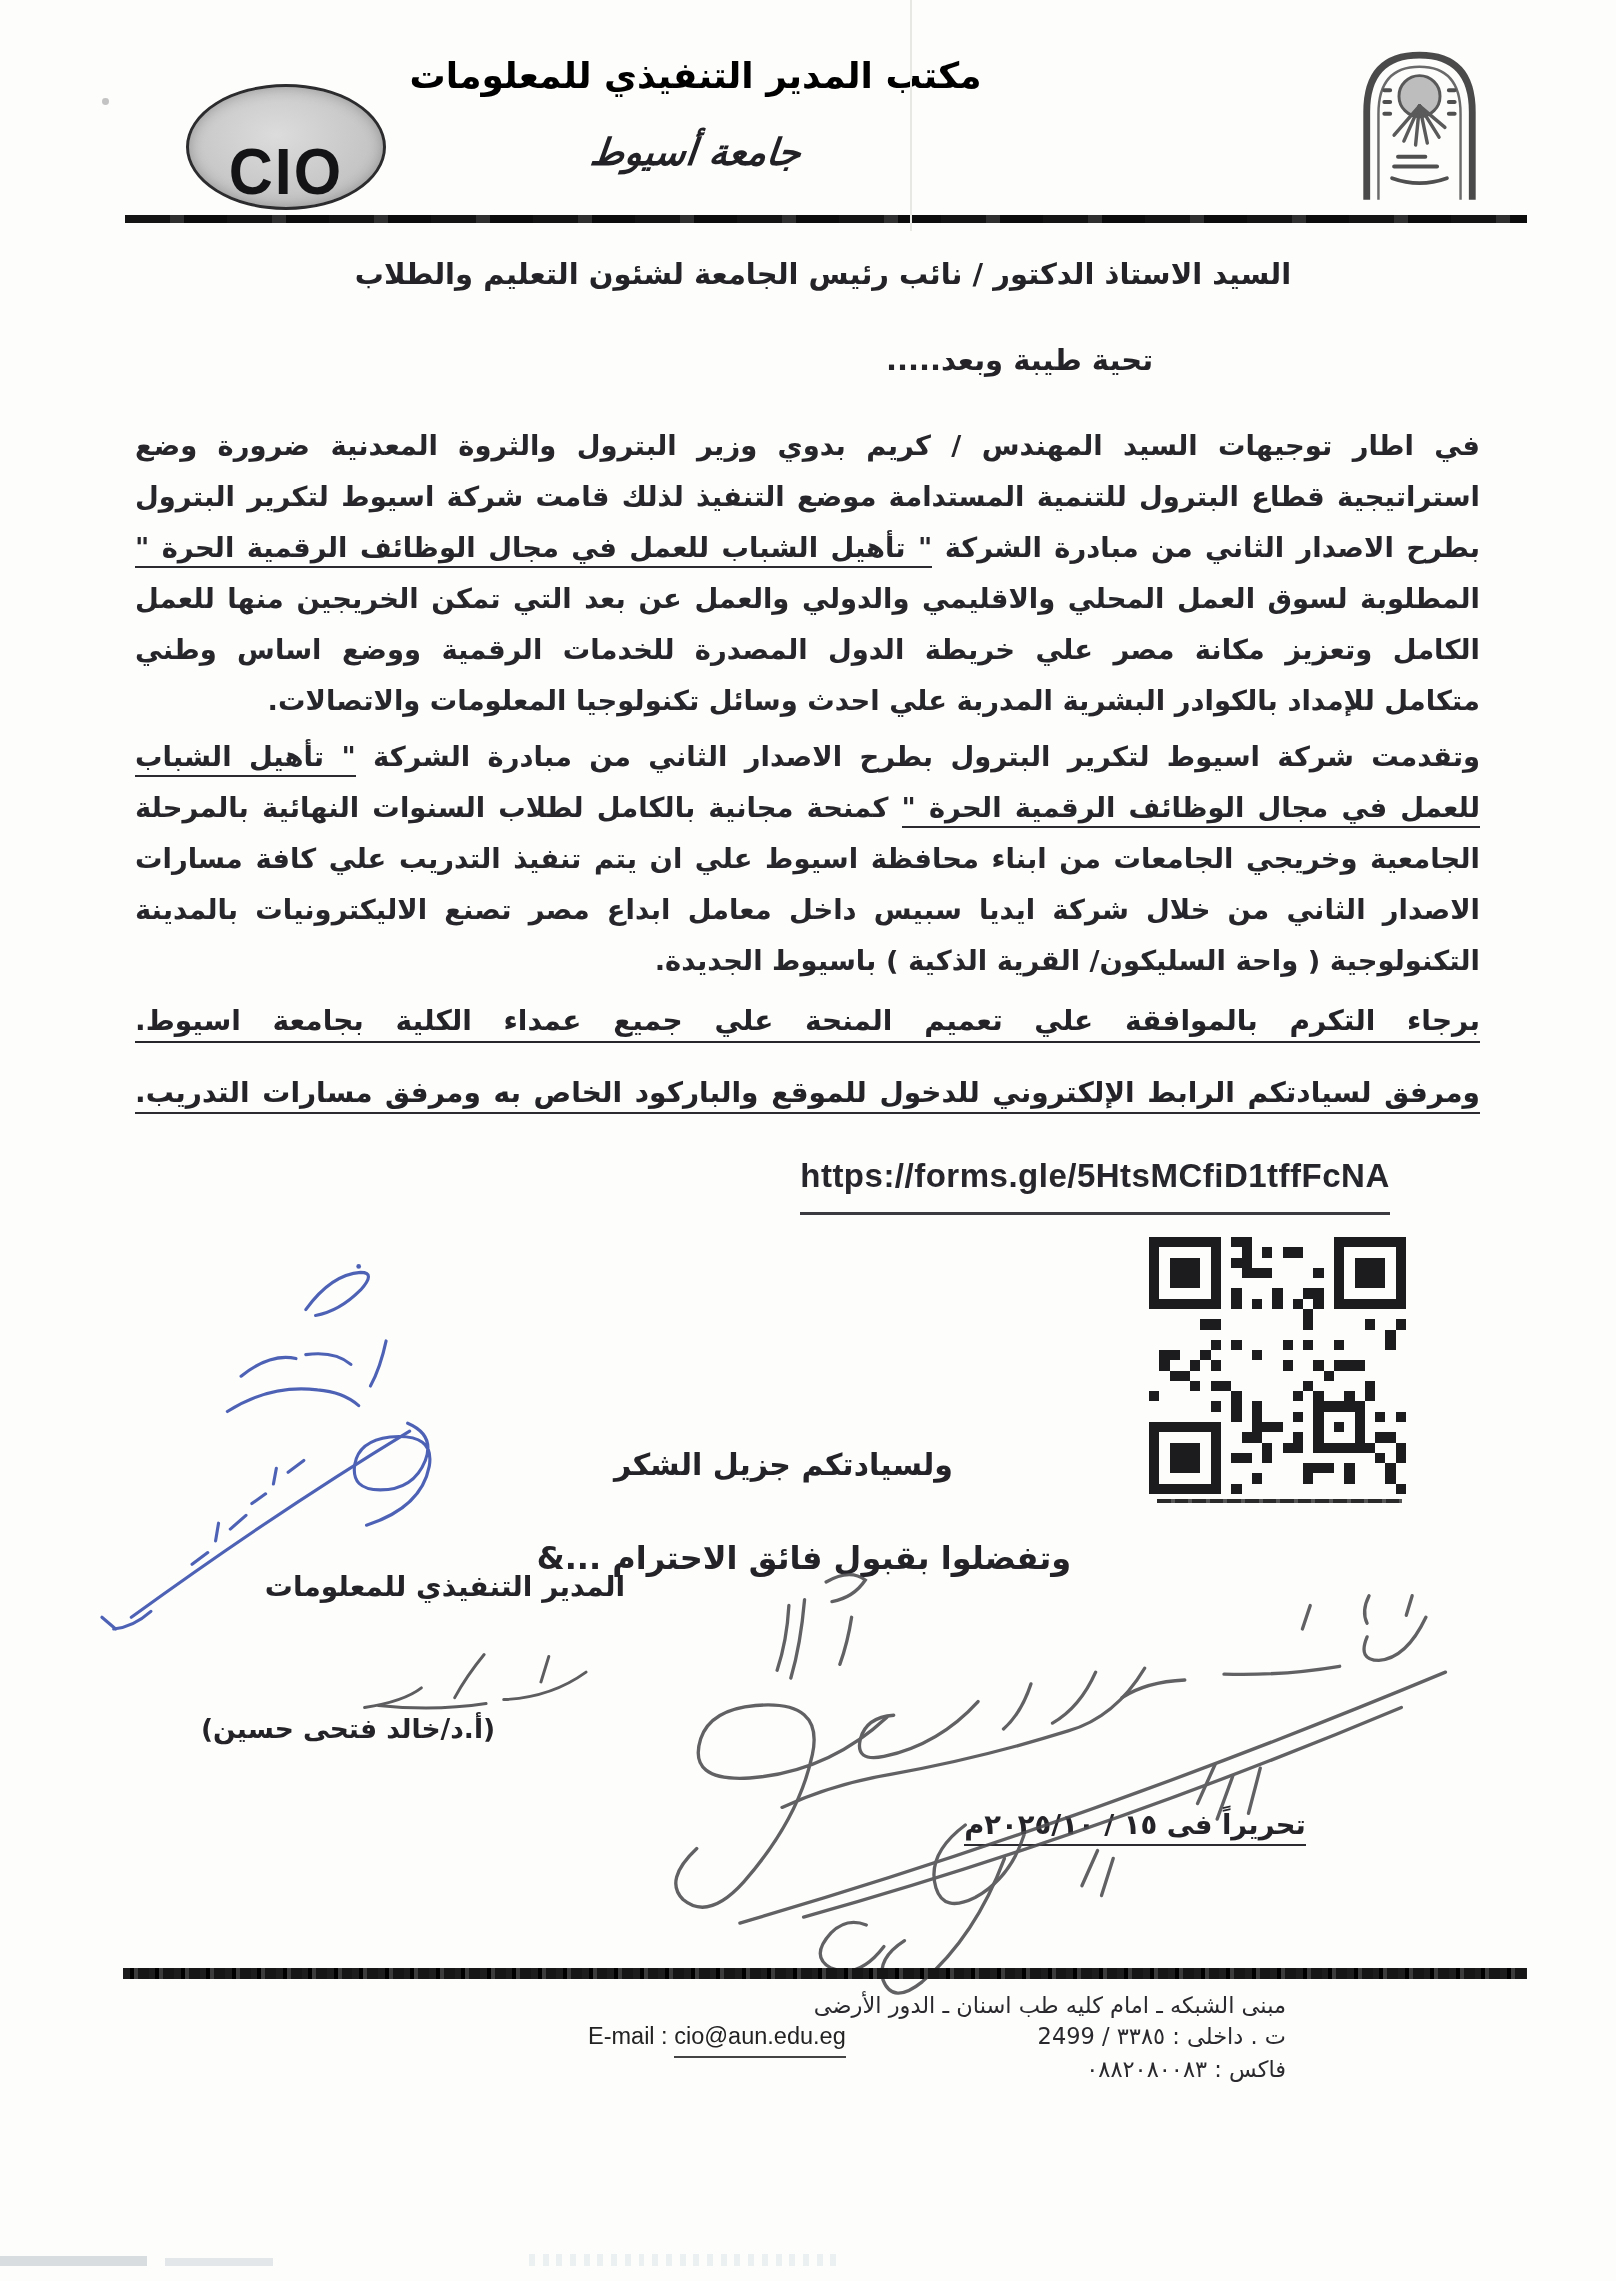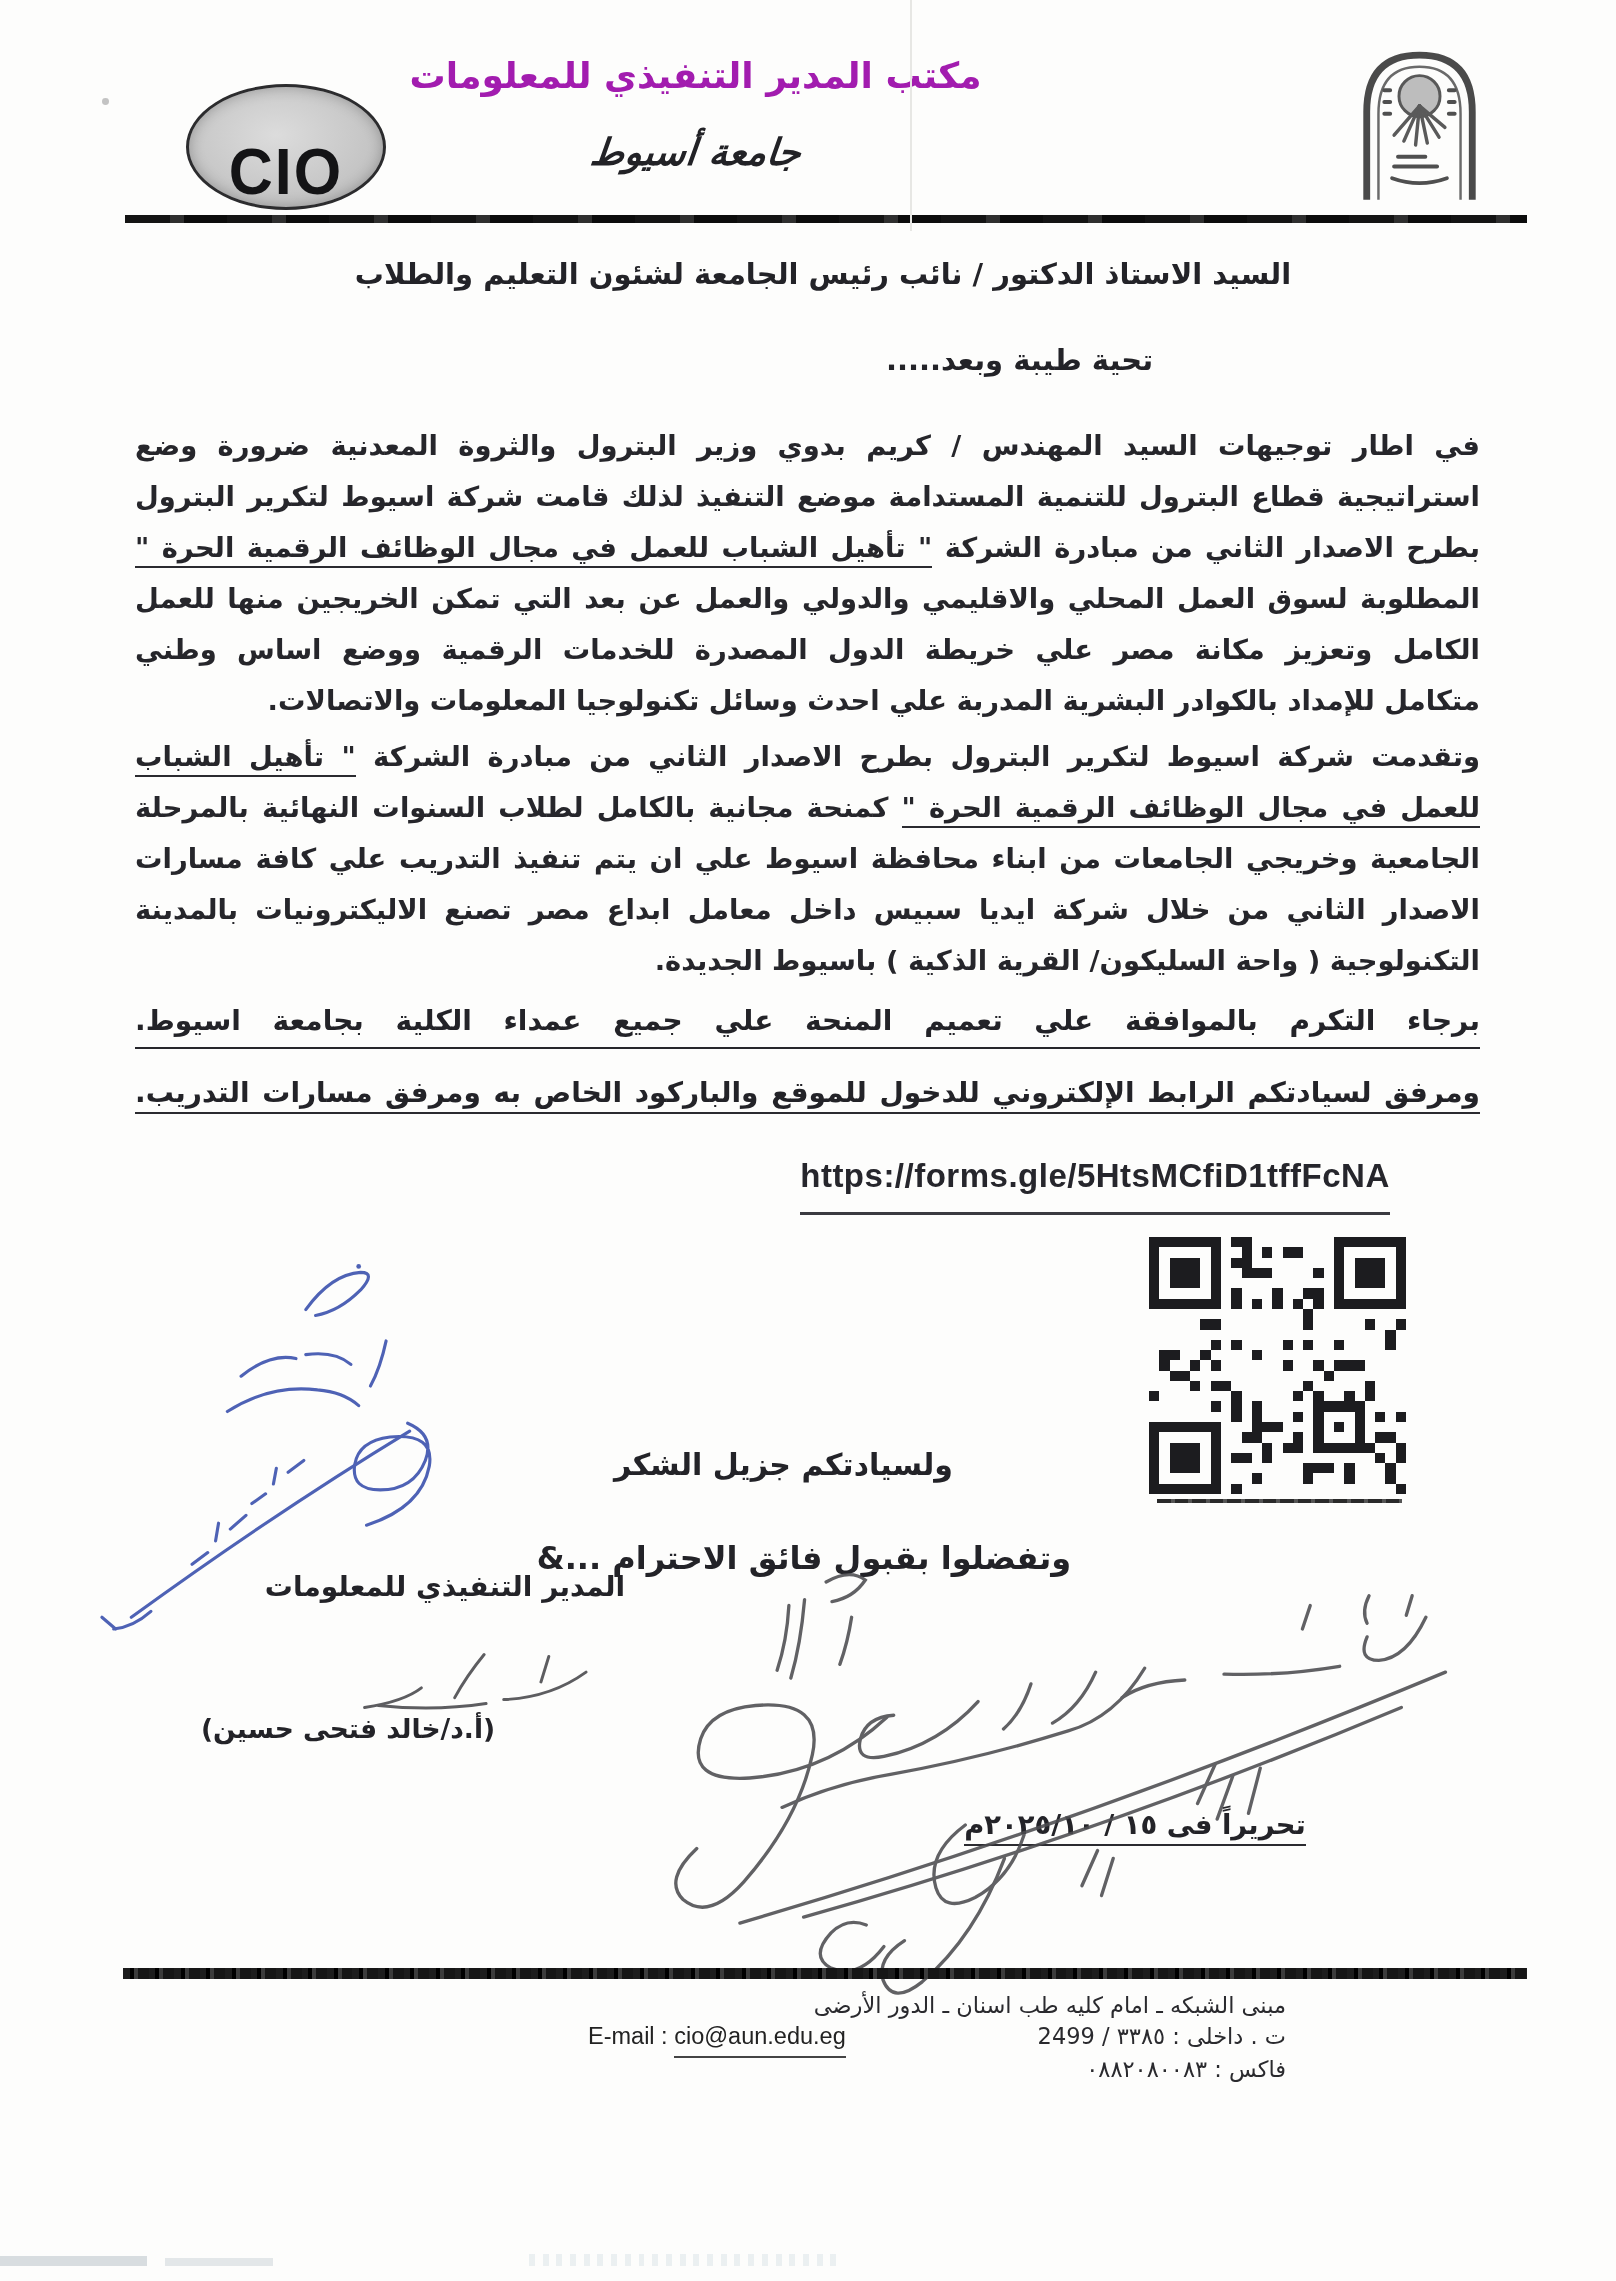--- a/index.html
+++ b/index.html
@@ -9,39 +9,39 @@
   .rtl{direction:rtl;}
   .ltr{direction:ltr;}
   .center{text-align:center;}
   
   .cio-badge{left:186px;top:84px;width:194px;height:120px;border:3.9px solid #2c2c2e;border-radius:50%;
              background:radial-gradient(ellipse at 45% 40%, #dcdcdc 0%, #c6c6c6 60%, #b8b8b8 100%);
              display:flex;align-items:flex-end;justify-content:center;
              box-shadow:inset 0 0 13.7px rgba(0,0,0,.25);}
   .cio-badge span{font-family:"Liberation Sans",sans-serif;font-weight:bold;font-size:61px;
                   letter-spacing:2px;color:#141416;transform:scaleY(1.05);}
-  .office-title{left:372px;top:55px;width:647px;font-size:36px;font-weight:bold;color:#a21caf;}
+  .office-title{left:372px;top:55px;width:647px;font-size:36px;font-weight:bold;color:#000000;}
   .university-name{left:372px;top:131px;width:647px;font-size:37px;font-weight:bold;font-style:italic;
                    transform:skewX(-6deg);color:#222226;}
   .header-rule{left:125px;top:215px;width:1402px;height:7.8px;
                background:repeating-linear-gradient(90deg,#141414 0 45px,#2f2f2f 45px 59px,#0c0c0c 59px 102px);}
   .fold-line{left:910px;top:0;width:2px;height:231px;background:#e7e7e4;}
   .speck{left:102px;top:98px;width:6.9px;height:6.9px;border-radius:50%;background:#9c9c9c;opacity:.6;}
   
   .salutation{left:338px;top:257px;width:970px;font-size:29px;font-weight:bold;}
   .greeting{left:843px;top:343px;width:353px;font-size:29px;font-weight:bold;}
   .para{font-size:27.4px;font-weight:bold;line-height:51px;color:#26262b;}
   .p1{left:135px;top:420px;width:1345px;}
   .p2{left:135px;top:731px;width:1345px;}
   .line{text-align:justify;text-align-last:justify;white-space:nowrap;}
   .line.last{text-align-last:right;}
   .useg{border-bottom:2.9px solid #2b2b30;padding-bottom:2.9px;}
   .request-line{left:135px;top:1004px;width:1345px;font-size:28px;font-weight:bold;
                 text-align:justify;text-align-last:justify;white-space:nowrap;}
-  .request-line .inner{border-bottom:2.9px solid #26262b;padding-bottom:10px;display:inline;}
+  .request-line .inner{border-bottom:2.9px solid #26262b;padding-bottom:4px;display:inline;}
   .attachment-line{left:135px;top:1076px;width:1345px;font-size:28px;font-weight:bold;
                    text-align:justify;text-align-last:justify;white-space:nowrap;}
   .url-line{left:779px;top:1157px;width:632px;text-align:center;}
   .url-line a{font-family:"Liberation Sans",sans-serif;font-weight:bold;font-size:33px;color:#26262c;
               text-decoration:none;border-bottom:3.9px solid #3a3a40;padding-bottom:18px;letter-spacing:0.5px;}
   
   .qr{left:1149px;top:1237px;width:257px;height:257px;}
   .qr-rule{left:1157px;top:1499px;width:245px;height:3.9px;
            background:repeating-linear-gradient(90deg,#2a2a2a 0 13.7px,#555 13.7px 17.6px);}
   

